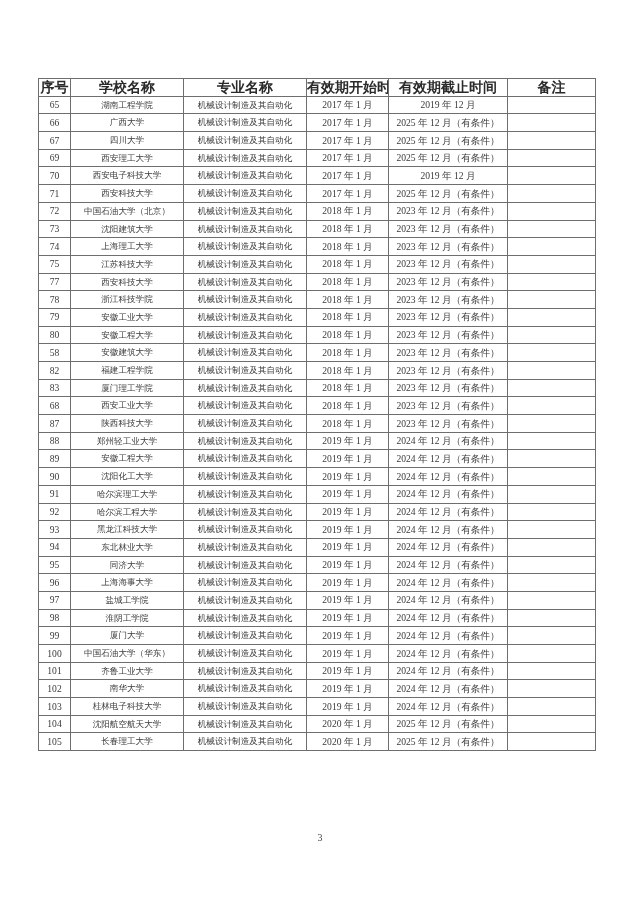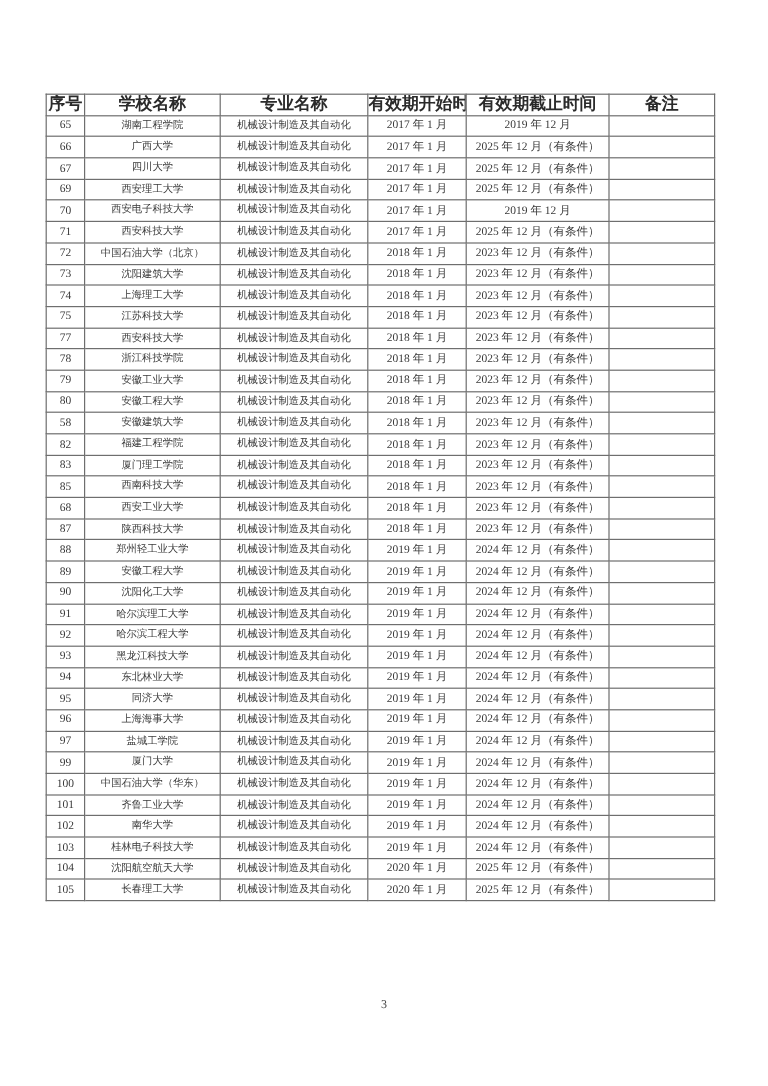--- a/index.html
+++ b/index.html
@@ -168,28 +168,20 @@
       </tr>
       <tr>
         <td class="num">83</td>
         <td>厦门理工学院</td>
         <td>机械设计制造及其自动化</td>
         <td class="date">2018 年 1 月</td>
         <td class="date">2023 年 12 月（有条件）</td>
         <td></td>
       </tr>
       <tr>
-        <td class="num">85</td>
-        <td>西南科技大学</td>
-        <td>机械设计制造及其自动化</td>
-        <td class="date">2018 年 1 月</td>
-        <td class="date">2023 年 12 月（有条件）</td>
-        <td></td>
-      </tr>
-      <tr>
         <td class="num">68</td>
         <td>西安工业大学</td>
         <td>机械设计制造及其自动化</td>
         <td class="date">2018 年 1 月</td>
         <td class="date">2023 年 12 月（有条件）</td>
         <td></td>
       </tr>
       <tr>
         <td class="num">87</td>
         <td>陕西科技大学</td>
@@ -266,20 +258,28 @@
         <td class="num">96</td>
         <td>上海海事大学</td>
         <td>机械设计制造及其自动化</td>
         <td class="date">2019 年 1 月</td>
         <td class="date">2024 年 12 月（有条件）</td>
         <td></td>
       </tr>
       <tr>
         <td class="num">97</td>
         <td>盐城工学院</td>
+        <td>机械设计制造及其自动化</td>
+        <td class="date">2019 年 1 月</td>
+        <td class="date">2024 年 12 月（有条件）</td>
+        <td></td>
+      </tr>
+      <tr>
+        <td class="num">98</td>
+        <td>淮阴工学院</td>
         <td>机械设计制造及其自动化</td>
         <td class="date">2019 年 1 月</td>
         <td class="date">2024 年 12 月（有条件）</td>
         <td></td>
       </tr>
       <tr>
         <td class="num">99</td>
         <td>厦门大学</td>
         <td>机械设计制造及其自动化</td>
         <td class="date">2019 年 1 月</td>

